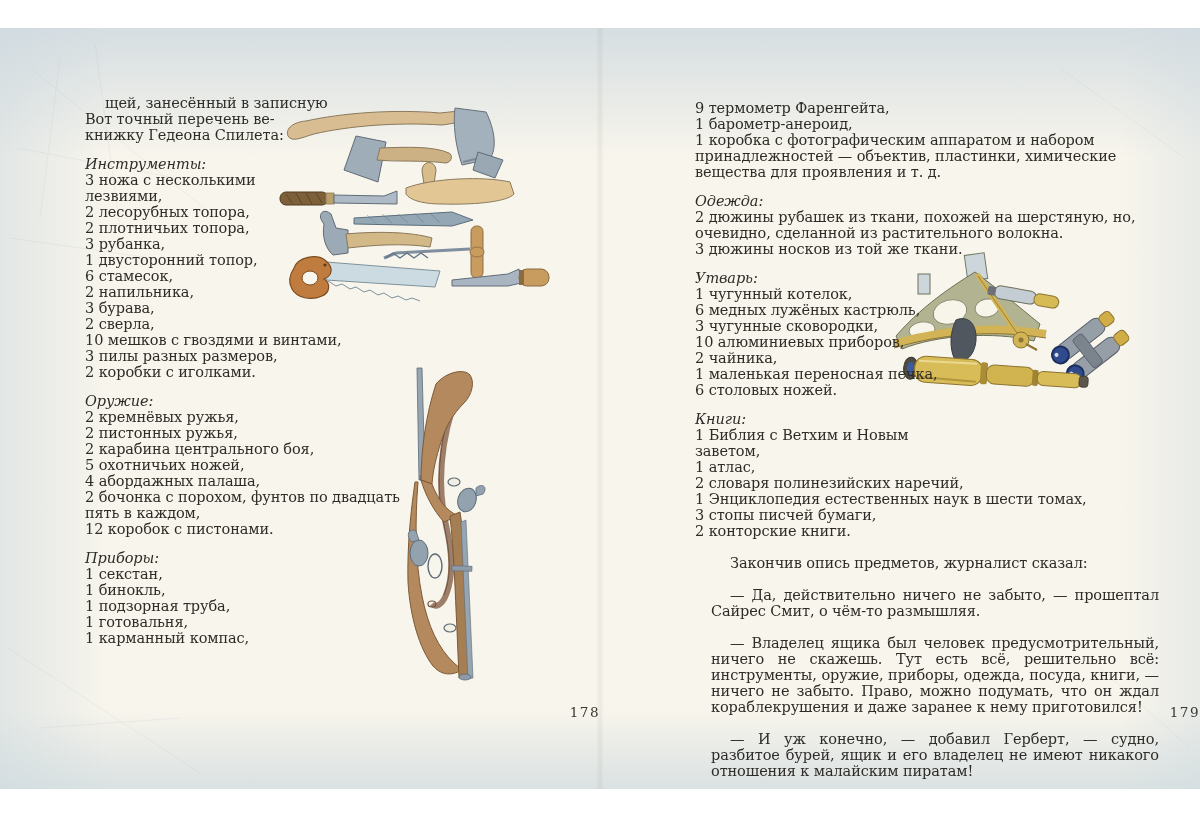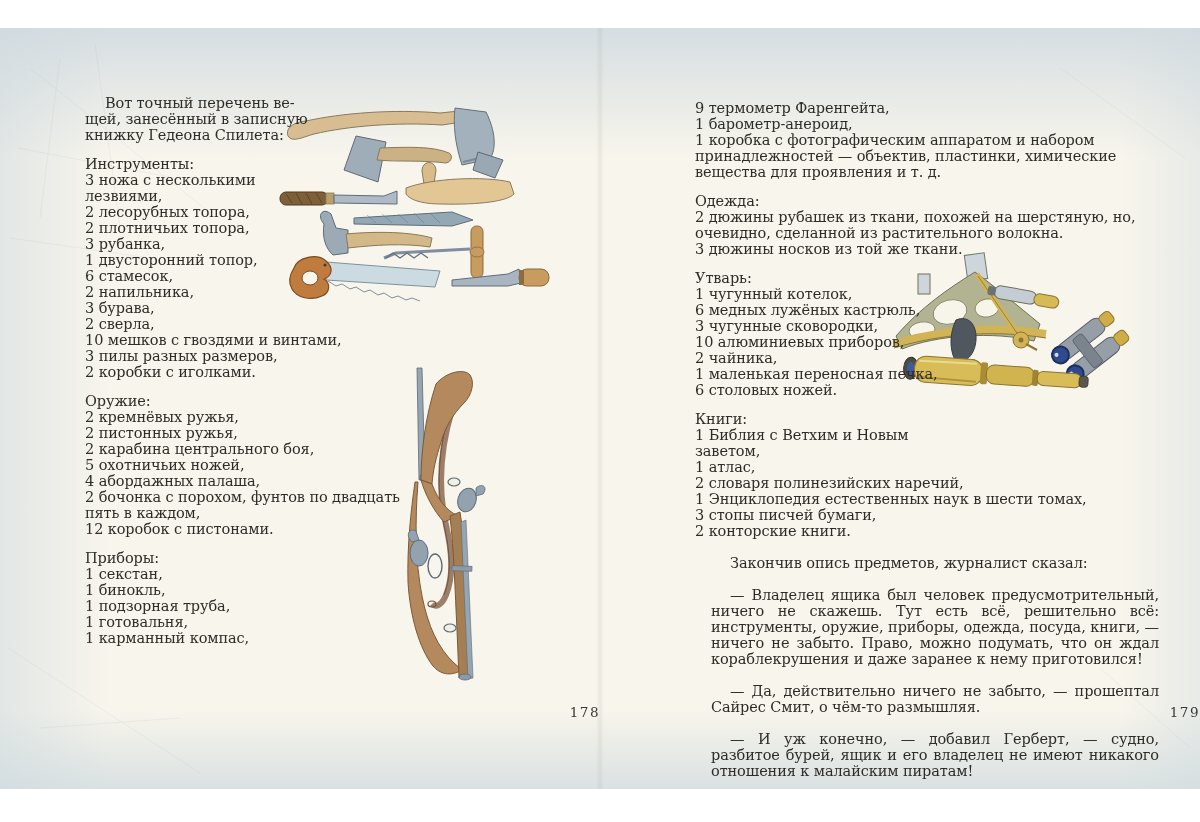--- a/index.html
+++ b/index.html
@@ -20,21 +20,21 @@
   .spine{
     position:absolute;left:596px;top:0;width:8px;height:100%;
     background:linear-gradient(to right, rgba(150,150,135,0), rgba(150,150,135,.14) 50%, rgba(150,150,135,0));
   }
   .col{position:absolute;color:#2e2c28;font-size:14.5px;line-height:16px;letter-spacing:-0.1px;z-index:3;}
   .left-col{left:85px;top:67px;width:330px;}
   .right-col{left:695px;top:72px;width:480px;}
   .line,.item,.heading{white-space:pre-line;}
   .intro .line:first-child{text-indent:20px;}
   .section{margin-top:13px;}
-  .heading{}
+  .heading{font-style:italic;}
   .paras{margin-top:14px;}
   .para{text-align:justify;text-indent:19px;margin:16px;}
   .folio{position:absolute;top:676px;width:600px;text-align:right;
          font-size:13.5px;color:#3a3834;letter-spacing:1.5px;z-index:3;}
   .folio-left{left:0;}
   .folio-right{left:600px;}
   .illus{position:absolute;z-index:2;pointer-events:none;}
   #tools-illus{left:272px;top:64px;}
   #muskets-illus{left:388px;top:332px;}
   #instruments-illus{left:874px;top:222px;}
@@ -54,22 +54,22 @@
       <path d="M60,30 L40,190"></path>
       <path d="M8,620 L200,745"></path>
       <path d="M40,700 L180,690"></path>
       <path d="M1060,40 L1185,130"></path>
       <path d="M1100,640 L1190,720"></path>
     </g>
   </svg>
 
   <div class="col left-col">
     <div class="intro">
+        <div class="line">щей, занесённый в записную</div>
         <div class="line">Вот точный перечень ве-</div>
-        <div class="line">щей, занесённый в записную</div>
         <div class="line">книжку Гедеона Спилета:</div>
       </div>
     <div>
         <div class="section">
           <div class="heading">Инструменты:</div>
           <div class="item">3 ножа с несколькими
 лезвиями,</div>
           <div class="item">2 лесорубных топора,</div>
           <div class="item">2 плотничьих топора,</div>
           <div class="item">3 рубанка,</div>
@@ -132,22 +132,22 @@
 заветом,</div>
           <div class="item">1 атлас,</div>
           <div class="item">2 словаря полинезийских наречий,</div>
           <div class="item">1 Энциклопедия естественных наук в шести томах,</div>
           <div class="item">3 стопы писчей бумаги,</div>
           <div class="item">2 конторские книги.</div>
         </div>
       </div>
     <div class="paras">
         <div class="para">Закончив опись предметов, журналист сказал:</div>
+        <div class="para">— Да, действительно ничего не забыто, — прошептал Сайрес Смит, о чём-то размышляя.</div>
         <div class="para">— Владелец ящика был человек предусмотрительный, ничего не скажешь. Тут есть всё, решительно всё: инструменты, оружие, приборы, одежда, посуда, книги, — ничего не забыто. Право, можно подумать, что он ждал кораблекрушения и даже заранее к нему приготовился!</div>
-        <div class="para">— Да, действительно ничего не забыто, — прошептал Сайрес Смит, о чём-то размышляя.</div>
         <div class="para">— И уж конечно, — добавил Герберт, — судно, разбитое бурей, ящик и его владелец не имеют никакого отношения к малайским пиратам!</div>
       </div>
   </div>
 
   <div class="folio folio-left">178</div>
   <div class="folio folio-right">179</div>
 
   <svg id="tools-illus" class="illus" viewBox="0 0 335 235" width="335" height="235">
 
     <g>

